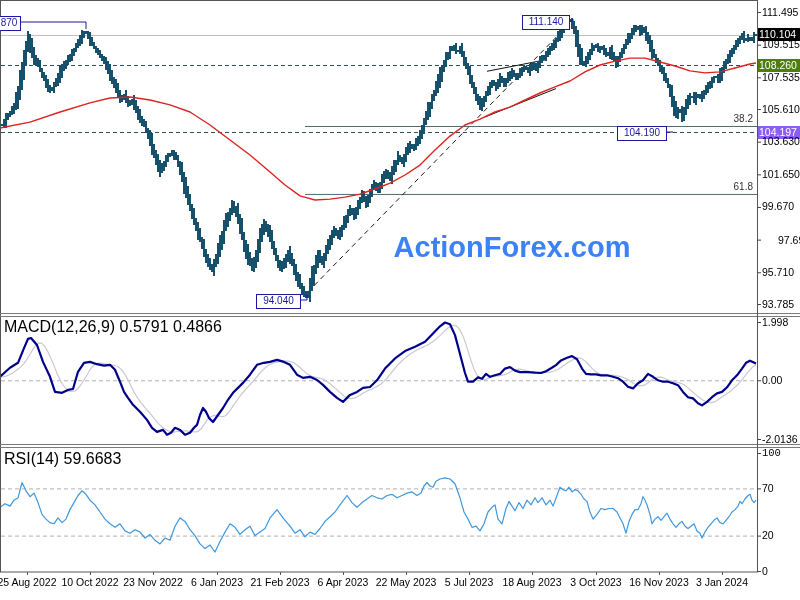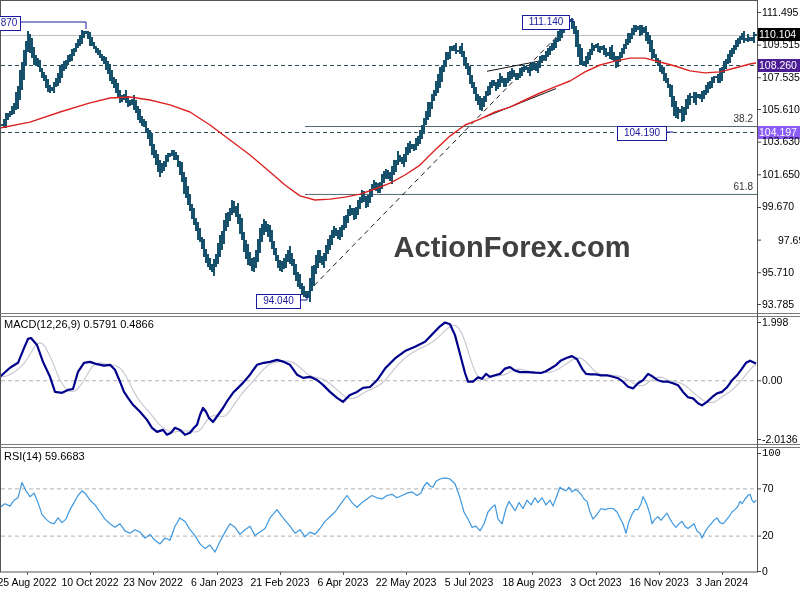--- a/index.html
+++ b/index.html
@@ -2,25 +2,25 @@
 <html><head>
 <meta charset="utf-8">
 <style>
   html,body{margin:0;padding:0;background:#fff;}
   #screen{position:relative;width:800px;height:600px;background:#fff;overflow:hidden;
           font-family:"Liberation Sans",sans-serif;-webkit-font-smoothing:none;}
   #plot-svg{position:absolute;left:0;top:0;}
   .overlay{position:absolute;white-space:nowrap;}
   #symbol-line{left:3px;top:3px;font-size:11px;color:#000;}
   #symbol-line .arrow{font-size:8px;margin-right:4px;color:#111;}
-  .pane-title{font-size:11px;color:#000;}
+  .pane-title{font-size:16px;color:#000;}
   #macd-title{left:4px;top:318px;}
   #rsi-title{left:4px;top:450px;}
   #watermark{left:512px;top:231px;transform:translateX(-50%);font-size:29px;font-weight:bold;
-             color:#404040;letter-spacing:0px;}
+             color:#3b82f6;letter-spacing:0px;}
   .px-label{position:absolute;left:762px;font-size:10.5px;color:#000;line-height:13px;}
   .px-tag{position:absolute;left:758px;width:41px;font-size:10.5px;color:#fff;line-height:13px;
           text-align:left;padding-left:1px;}
   .date-label{position:absolute;top:576px;font-size:10.5px;color:#000;transform:translateX(-50%);}
   .ind-label{position:absolute;left:762px;font-size:10.5px;color:#000;line-height:13px;}
   .fib-label{position:absolute;font-size:10px;color:#333;}
   .anno-box{position:absolute;border:1px solid #1a1a9c;background:#fff;color:#1a1a9c;
             font-size:10px;line-height:12px;text-align:center;z-index:5;}
 </style>
 </head>
@@ -91,21 +91,21 @@
 
   <div id="macd-title" class="overlay pane-title">MACD(12,26,9) 0.5791 0.4866</div>
   <div id="rsi-title" class="overlay pane-title">RSI(14) 59.6683</div>
 
   <div id="watermark" class="overlay">ActionForex.com</div>
 
   <div id="price-axis">
       <div class="px-label" style="top: 5.5px;">111.495</div>
       <div class="px-tag" style="background: rgb(0, 0, 0); top: 28.4346px;">110.104</div>
       <div class="px-label" style="top: 38.146px;">109.515</div>
-      <div class="px-tag" style="background: #4c1d95; top: 58.8382px;">108.260</div>
+      <div class="px-tag" style="background: #4d7c0f; top: 58.8382px;">108.260</div>
       <div class="px-label" style="top: 70.7919px;">107.535</div>
       <div class="px-label" style="top: 102.531px;">105.610</div>
       <div class="px-tag" style="background: #8b5cf6; top: 125.828px;">104.197</div>
       <div class="px-label" style="top: 135.177px;">103.630</div>
       <div class="px-label" style="top: 167.823px;">101.650</div>
       <div class="px-label" style="top: 200.469px;">99.670</div>
       <div class="px-label" style="top: 234px; padding-left: 16px;">97.690</div>
       <div class="px-label" style="top: 265.761px;">95.710</div>
       <div class="px-label" style="top: 297.5px;">93.785</div>
       <div class="ind-label" style="top: 315.5px;">1.998</div>

